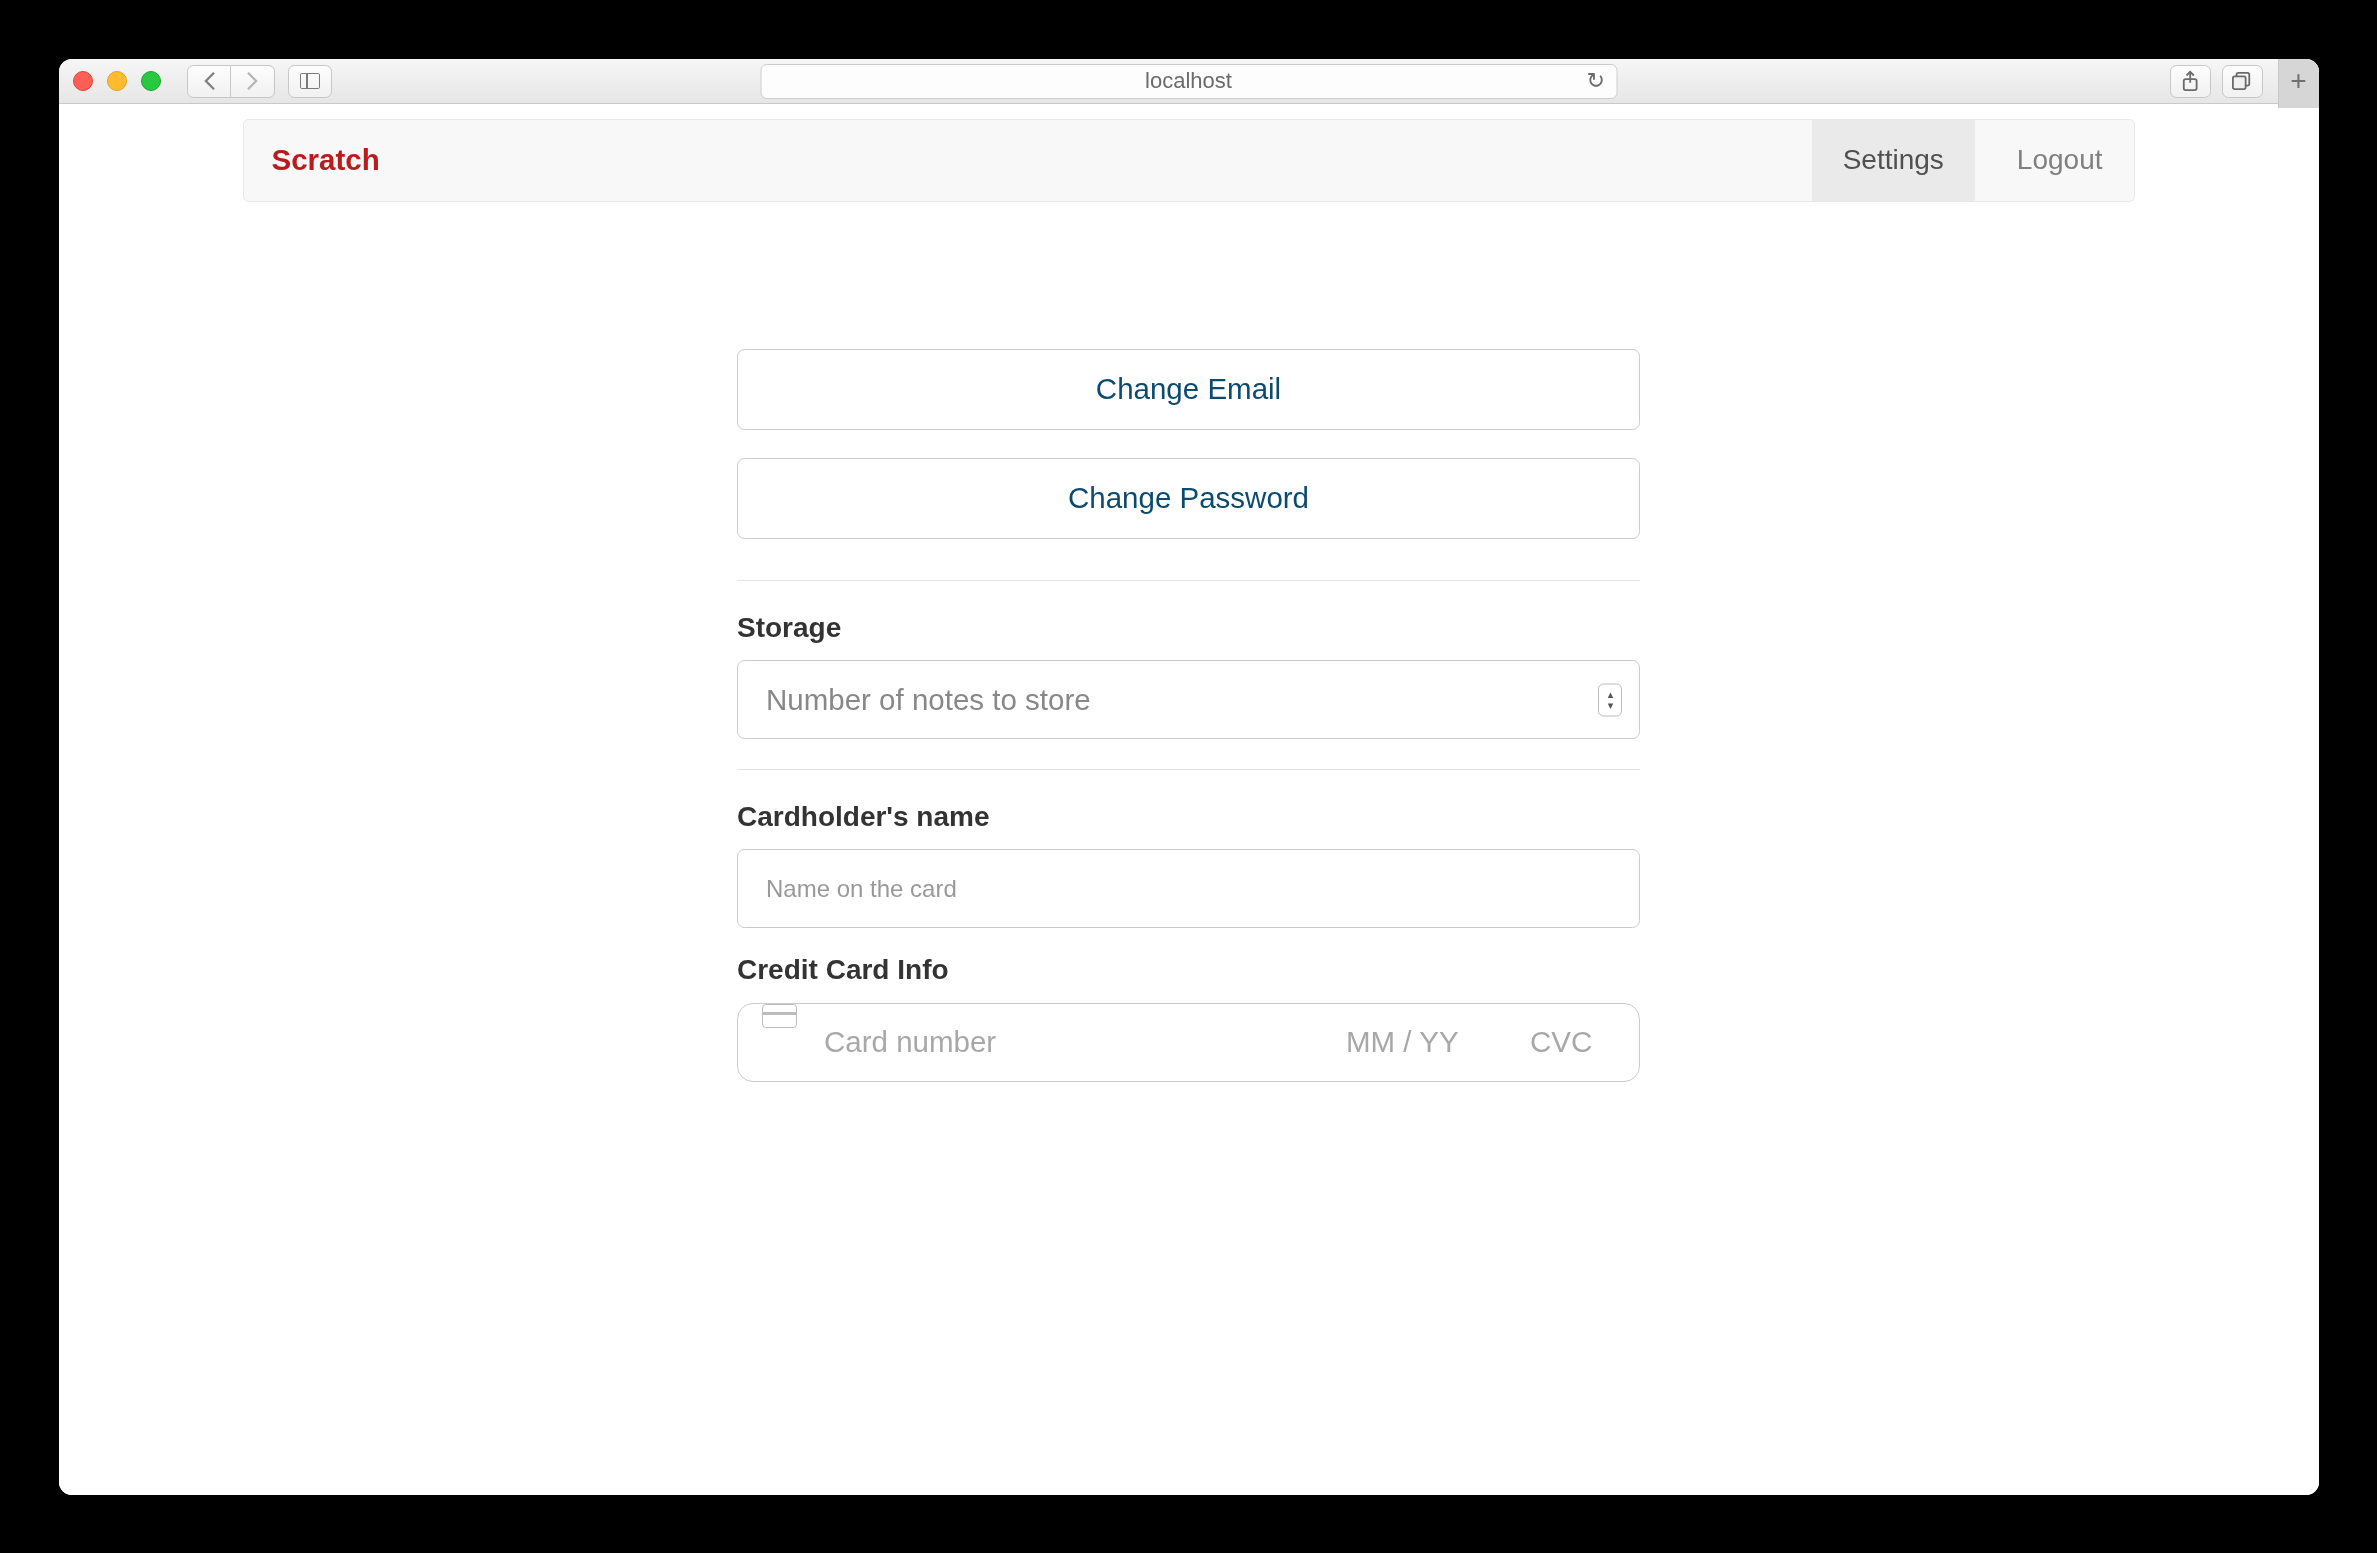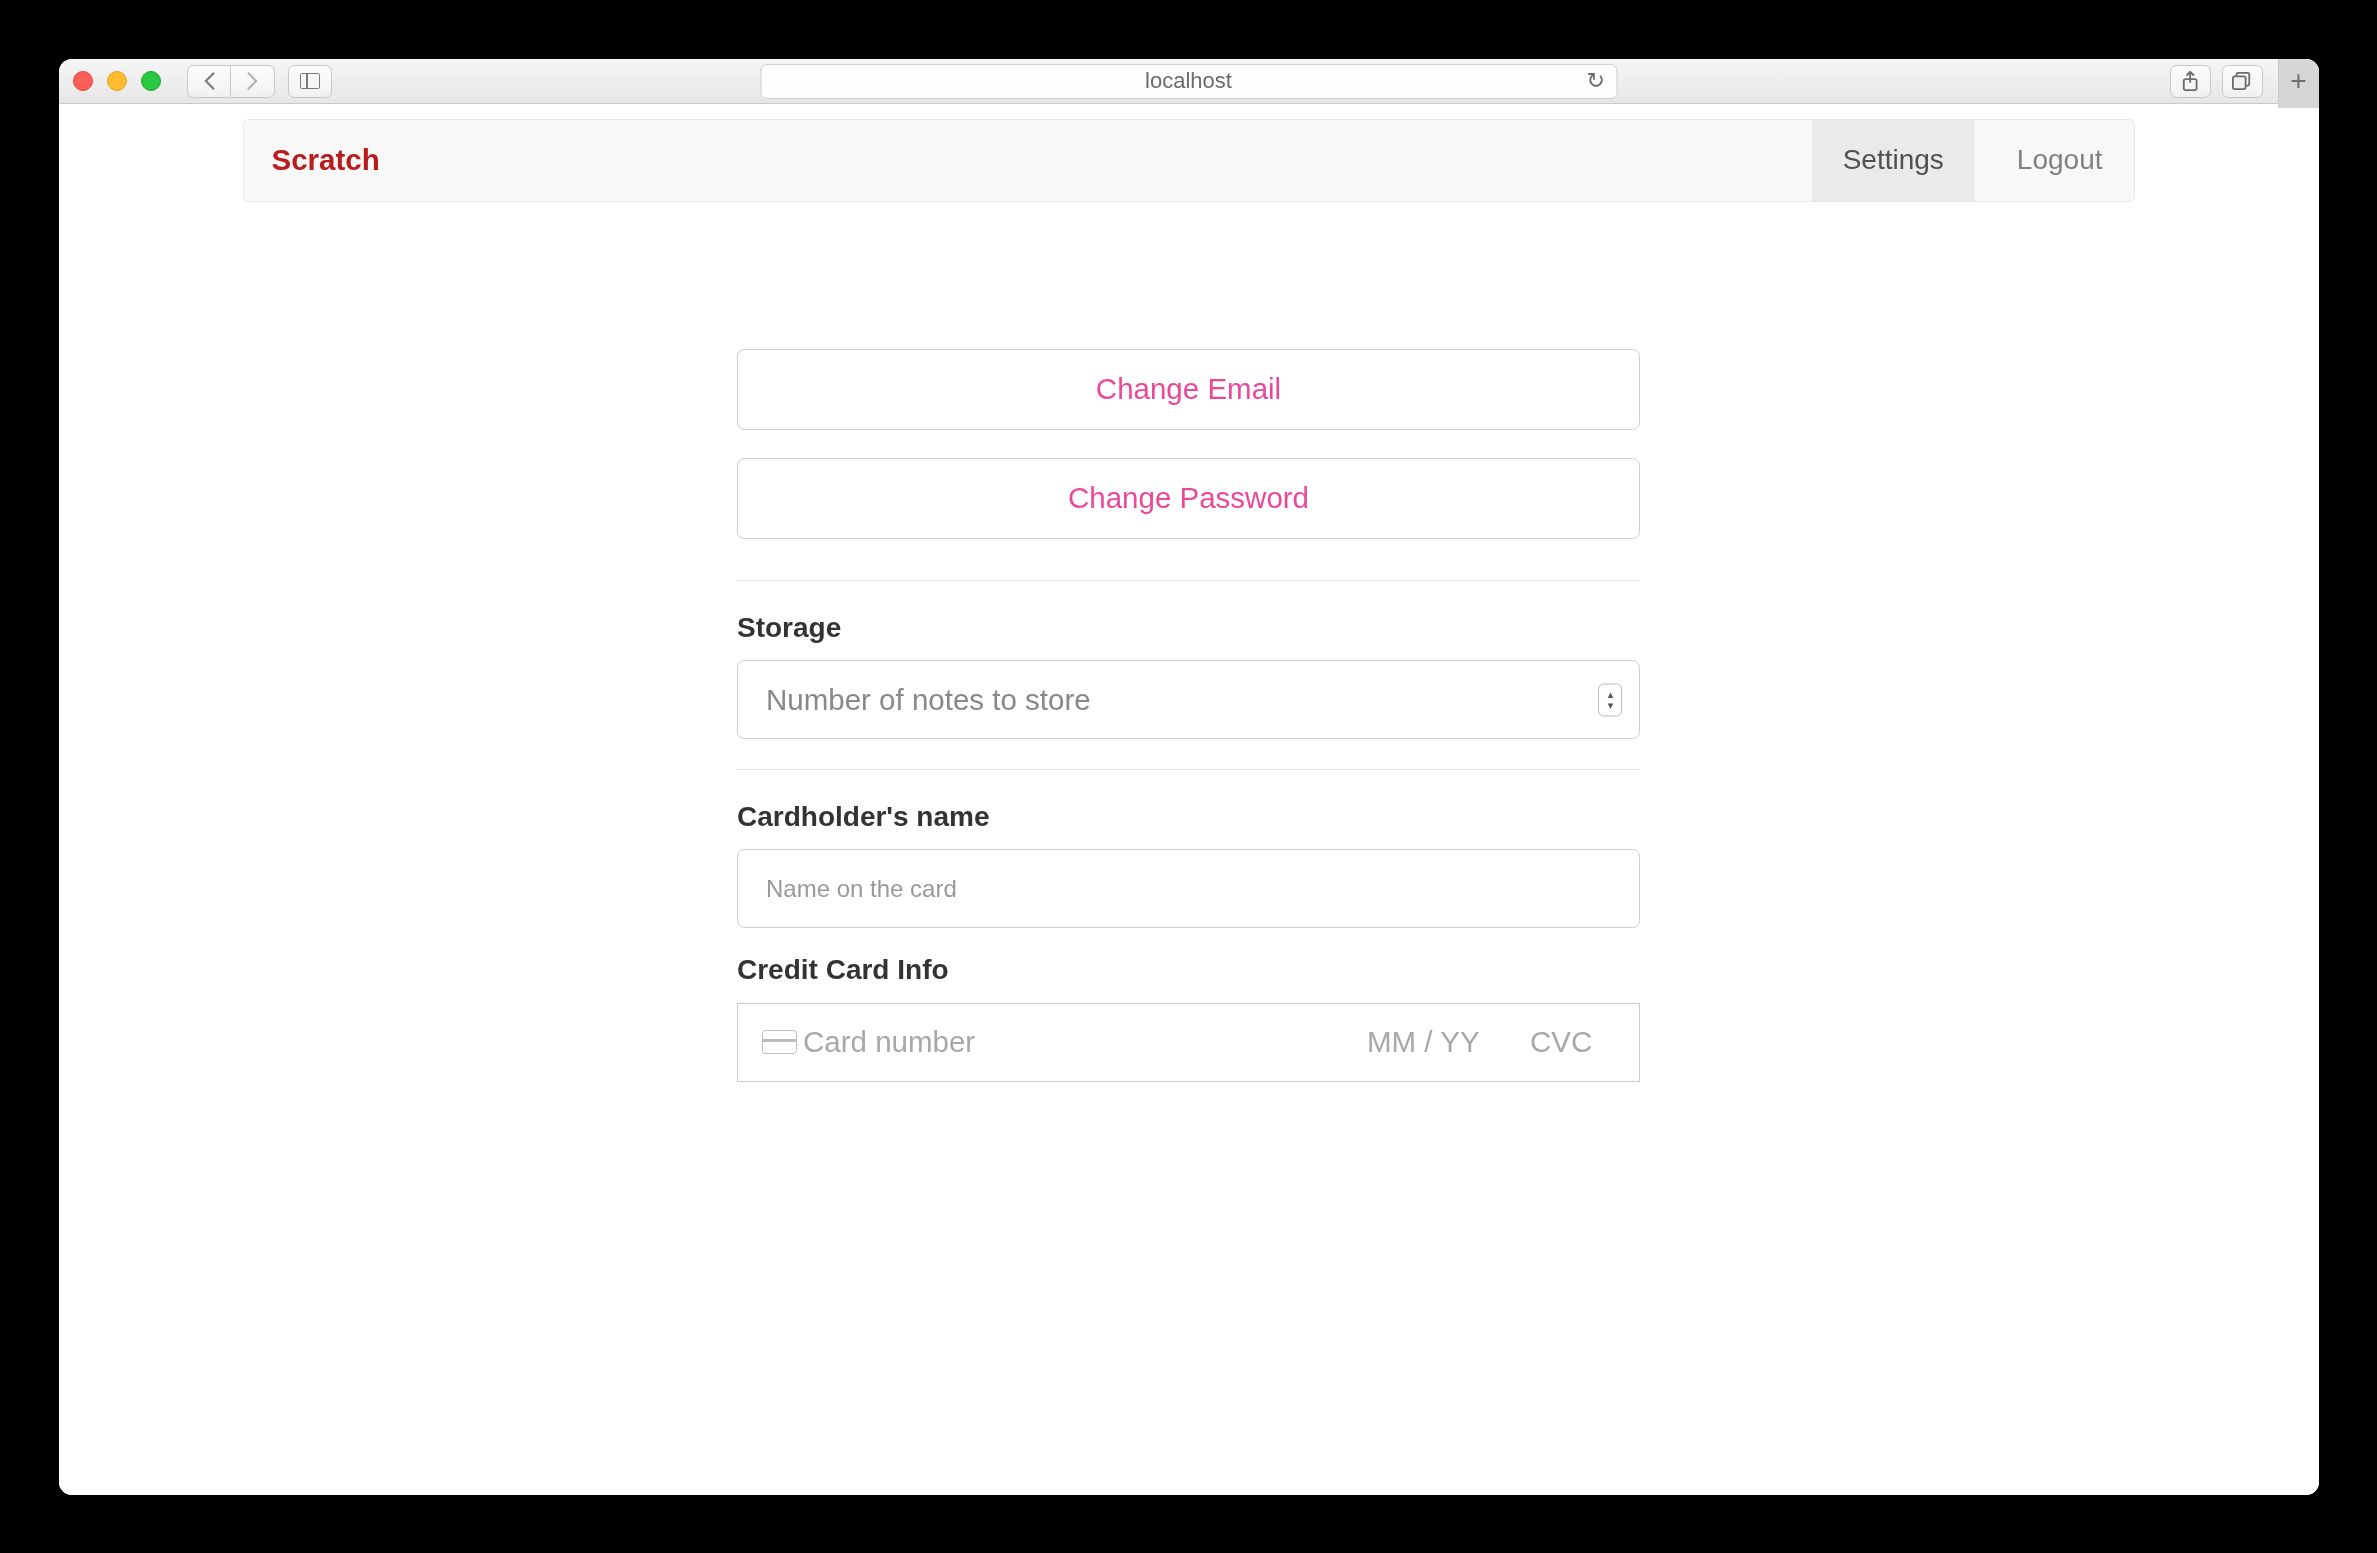--- a/index.html
+++ b/index.html
@@ -119,21 +119,21 @@
   width: 903px;
   margin: 147px auto 0 auto;
 }
 .btn {
   width: 100%;
   height: 81px;
   background: #fff;
   border: 0.9px solid #ccc;
   border-radius: 7.4px;
   font-size: 29.5px;
-  color: #ec4899;
+  color: #0c4a6e;
   cursor: pointer;
   margin-bottom: 28px;
 }
 hr.sep {
   border: none;
   border-top: 0.9px solid #e4e4e4;
   margin: 13px 0 31px 0;
 }
 .label {
   font-size: 28px; font-weight: 700; color: #333;
@@ -160,25 +160,25 @@
   width: 100%; height: 79px;
   border: 0.9px solid #ccc; border-radius: 7.4px;
   background: #fff;
   font-size: 24px; color: #333;
   padding: 0 28px;
   margin-bottom: 26px;
 }
 .textinput::placeholder { color: #999; }
 .ccrow {
   width: 100%; height: 79px;
-  border: 0.9px solid #ccc; border-radius: 0;
-  background: #fff;
-  display: flex; align-items: center;
+  border: 0.9px solid #ccc; border-radius: 16px;
+  background: #fff;
+  display: flex; 
   padding: 0 24px;
-  gap: 6px;
+  gap: 27px;
   margin-bottom: 28px;
 }
 .cc-icon {
   width: 35px; height: 24px;
   border: 1.8px solid #bcbcbc; border-radius: 3.7px;
   position: relative;
 }
 .cc-icon::after {
   content: ""; position: absolute; left: 0; right: 0; top: 7.4px; height: 2.8px; background: #bcbcbc;
 }

